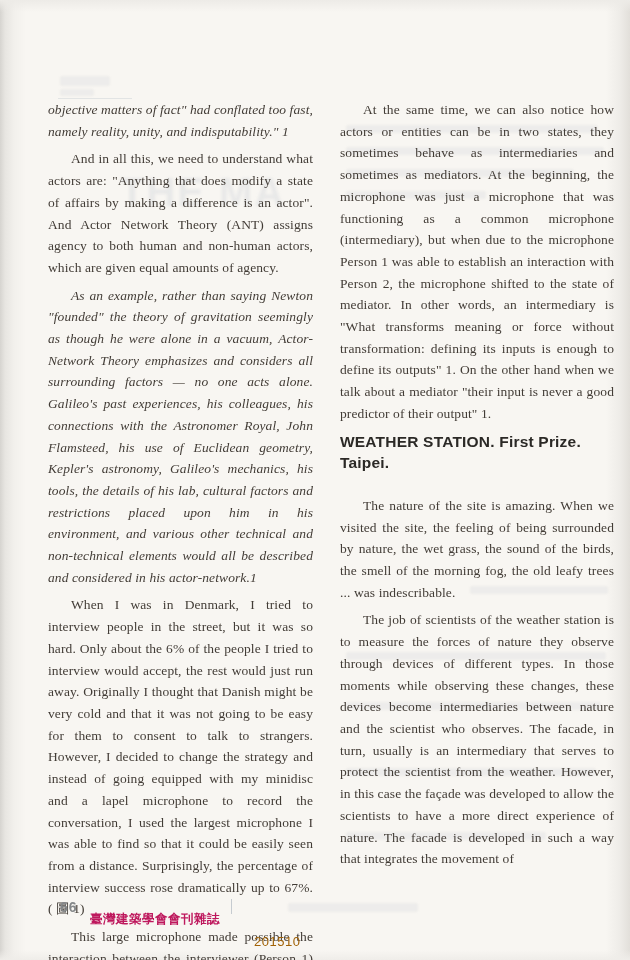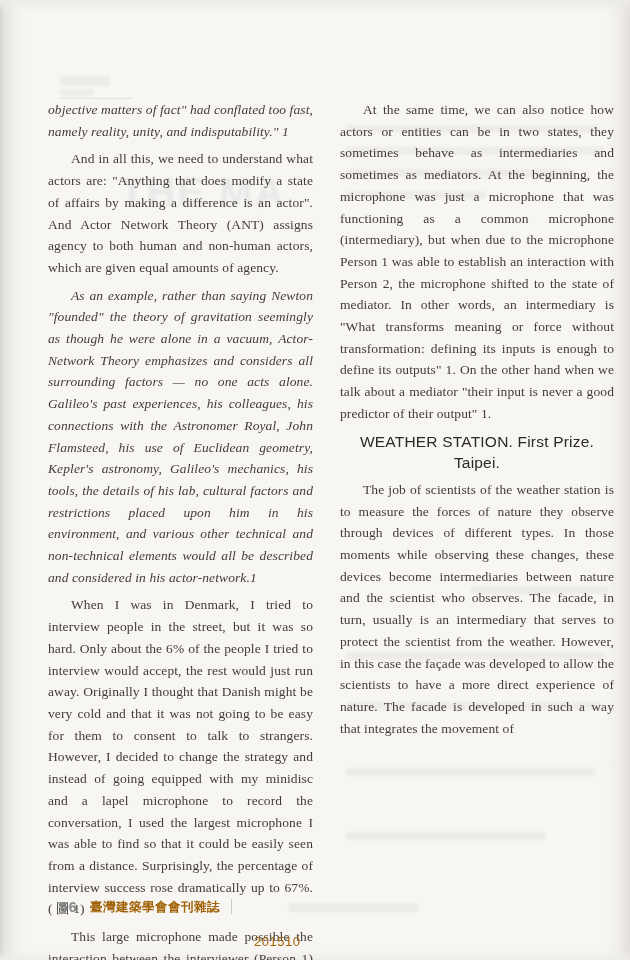--- a/index.html
+++ b/index.html
@@ -22,28 +22,28 @@
 
   .col{position:absolute;top:99px;text-align:justify;
     font-size:13.5px;line-height:21.7px;letter-spacing:0.1px;}
   .col-left{left:48px;width:265px;}
   .col-right{left:340px;width:274px;}
   .col p{margin:0 0 6px 0;text-indent:1.7em;}
   .col p.noindent{text-indent:0;}
   .col p.it{font-style:italic;}
   .heading{
     font-family:"Liberation Sans","DejaVu Sans",sans-serif;
-    font-size:15.5px;font-weight:normal;color:#2b2926;
-    letter-spacing:0.2px;margin:5px 0 5px 0;text-align:center;text-indent:0;
+    font-size:15.5px;font-weight:bold;color:#2b2926;
+    letter-spacing:0.2px;margin:5px 0 21px 0;text-align:left;text-indent:0;
   }
 
   .footer{position:absolute;left:0;top:897px;width:100%;height:24px;
     font-family:"Liberation Sans","DejaVu Sans",sans-serif;}
   .pagenum{position:absolute;left:60px;top:2px;font-size:14px;color:#85888a;font-weight:bold;letter-spacing:1px;}
-  .journal{position:absolute;left:90px;top:2px;font-size:12.5px;color:#a16207;font-weight:bold;letter-spacing:0.5px;}
+  .journal{position:absolute;left:90px;top:14px;font-size:12.5px;color:#be185d;font-weight:bold;letter-spacing:0.5px;}
   .sep{position:absolute;left:231px;top:2px;width:1px;height:15px;background:#c6cbd0;}
   .issue{position:absolute;left:254px;top:3px;font-size:13px;color:#a16207;letter-spacing:0.5px;margin-top:34px;}
 
   .ghost{position:absolute;pointer-events:none;}
   .ghost-bar{background:rgba(128,144,166,0.09);border-radius:2px;filter:blur(1px);}
   .ghost-title{
     font-family:"Liberation Sans","DejaVu Sans",sans-serif;
     font-weight:bold;font-size:40px;letter-spacing:2px;
     color:rgba(176,188,202,0.22);filter:blur(1.5px);white-space:nowrap;
   }
@@ -78,20 +78,21 @@
     <p class="it noindent">objective matters of fact" had conflated too fast, namely reality, unity, and indisputability." 1</p>
     <p>And in all this, we need to understand what actors are: "Anything that does modify a state of affairs by making a difference is an actor". And Actor Network Theory (ANT) assigns agency to both human and non-human actors, which are given equal amounts of agency.</p>
     <p class="it">As an example, rather than saying Newton "founded" the theory of gravitation seemingly as though he were alone in a vacuum, Actor-Network Theory emphasizes and considers all surrounding factors — no one acts alone. Galileo's past experiences, his colleagues, his connections with the Astronomer Royal, John Flamsteed, his use of Euclidean geometry, Kepler's astronomy, Galileo's mechanics, his tools, the details of his lab, cultural factors and restrictions placed upon him in his environment, and various other technical and non-technical elements would all be described and considered in his actor-network.1</p>
     <p>When I was in Denmark, I tried to interview people in the street, but it was so hard. Only about the 6% of the people I tried to interview would accept, the rest would just run away. Originally I thought that Danish might be very cold and that it was not going to be easy for them to consent to talk to strangers. However, I decided to change the strategy and instead of going equipped with my minidisc and a lapel microphone to record the conversation, I used the largest microphone I was able to find so that it could be easily seen from a distance. Surprisingly, the percentage of interview success rose dramatically up to 67%. ( 圖 1)</p>
     <p>This large microphone made possible the interaction between the interviewer (Person 1) and the interviewee (Person 2) and according to ANT, we would appoint</p>
   </div>
 
   <div class="col col-right">
     <p>At the same time, we can also notice how actors or entities can be in two states, they sometimes behave as intermediaries and sometimes as mediators. At the beginning, the microphone was just a microphone that was functioning as a common microphone (intermediary), but when due to the microphone Person 1 was able to establish an interaction with Person 2, the microphone shifted to the state of mediator. In other words, an intermediary is "What transforms meaning or force without transformation: defining its inputs is enough to define its outputs" 1. On the other hand when we talk about a mediator "their input is never a good predictor of their output" 1.</p>
     <h2 class="heading">WEATHER STATION. First Prize. Taipei.</h2>
+    <p>The nature of the site is amazing. When we visited the site, the feeling of being surrounded by nature, the wet grass, the sound of the birds, the smell of the morning fog, the old leafy trees ... was indescribable.</p>
     <p>The job of scientists of the weather station is to measure the forces of nature they observe through devices of different types. In those moments while observing these changes, these devices become intermediaries between nature and the scientist who observes. The facade, in turn, usually is an intermediary that serves to protect the scientist from the weather. However, in this case the façade was developed to allow the scientists to have a more direct experience of nature. The facade is developed in such a way that integrates the movement of</p>
   </div>
 
   <div class="footer">
     <span class="pagenum">66</span>
     <span class="journal">臺灣建築學會會刊雜誌</span>
     <span class="sep"></span>
     <span class="issue">201510</span>
   </div>
 

